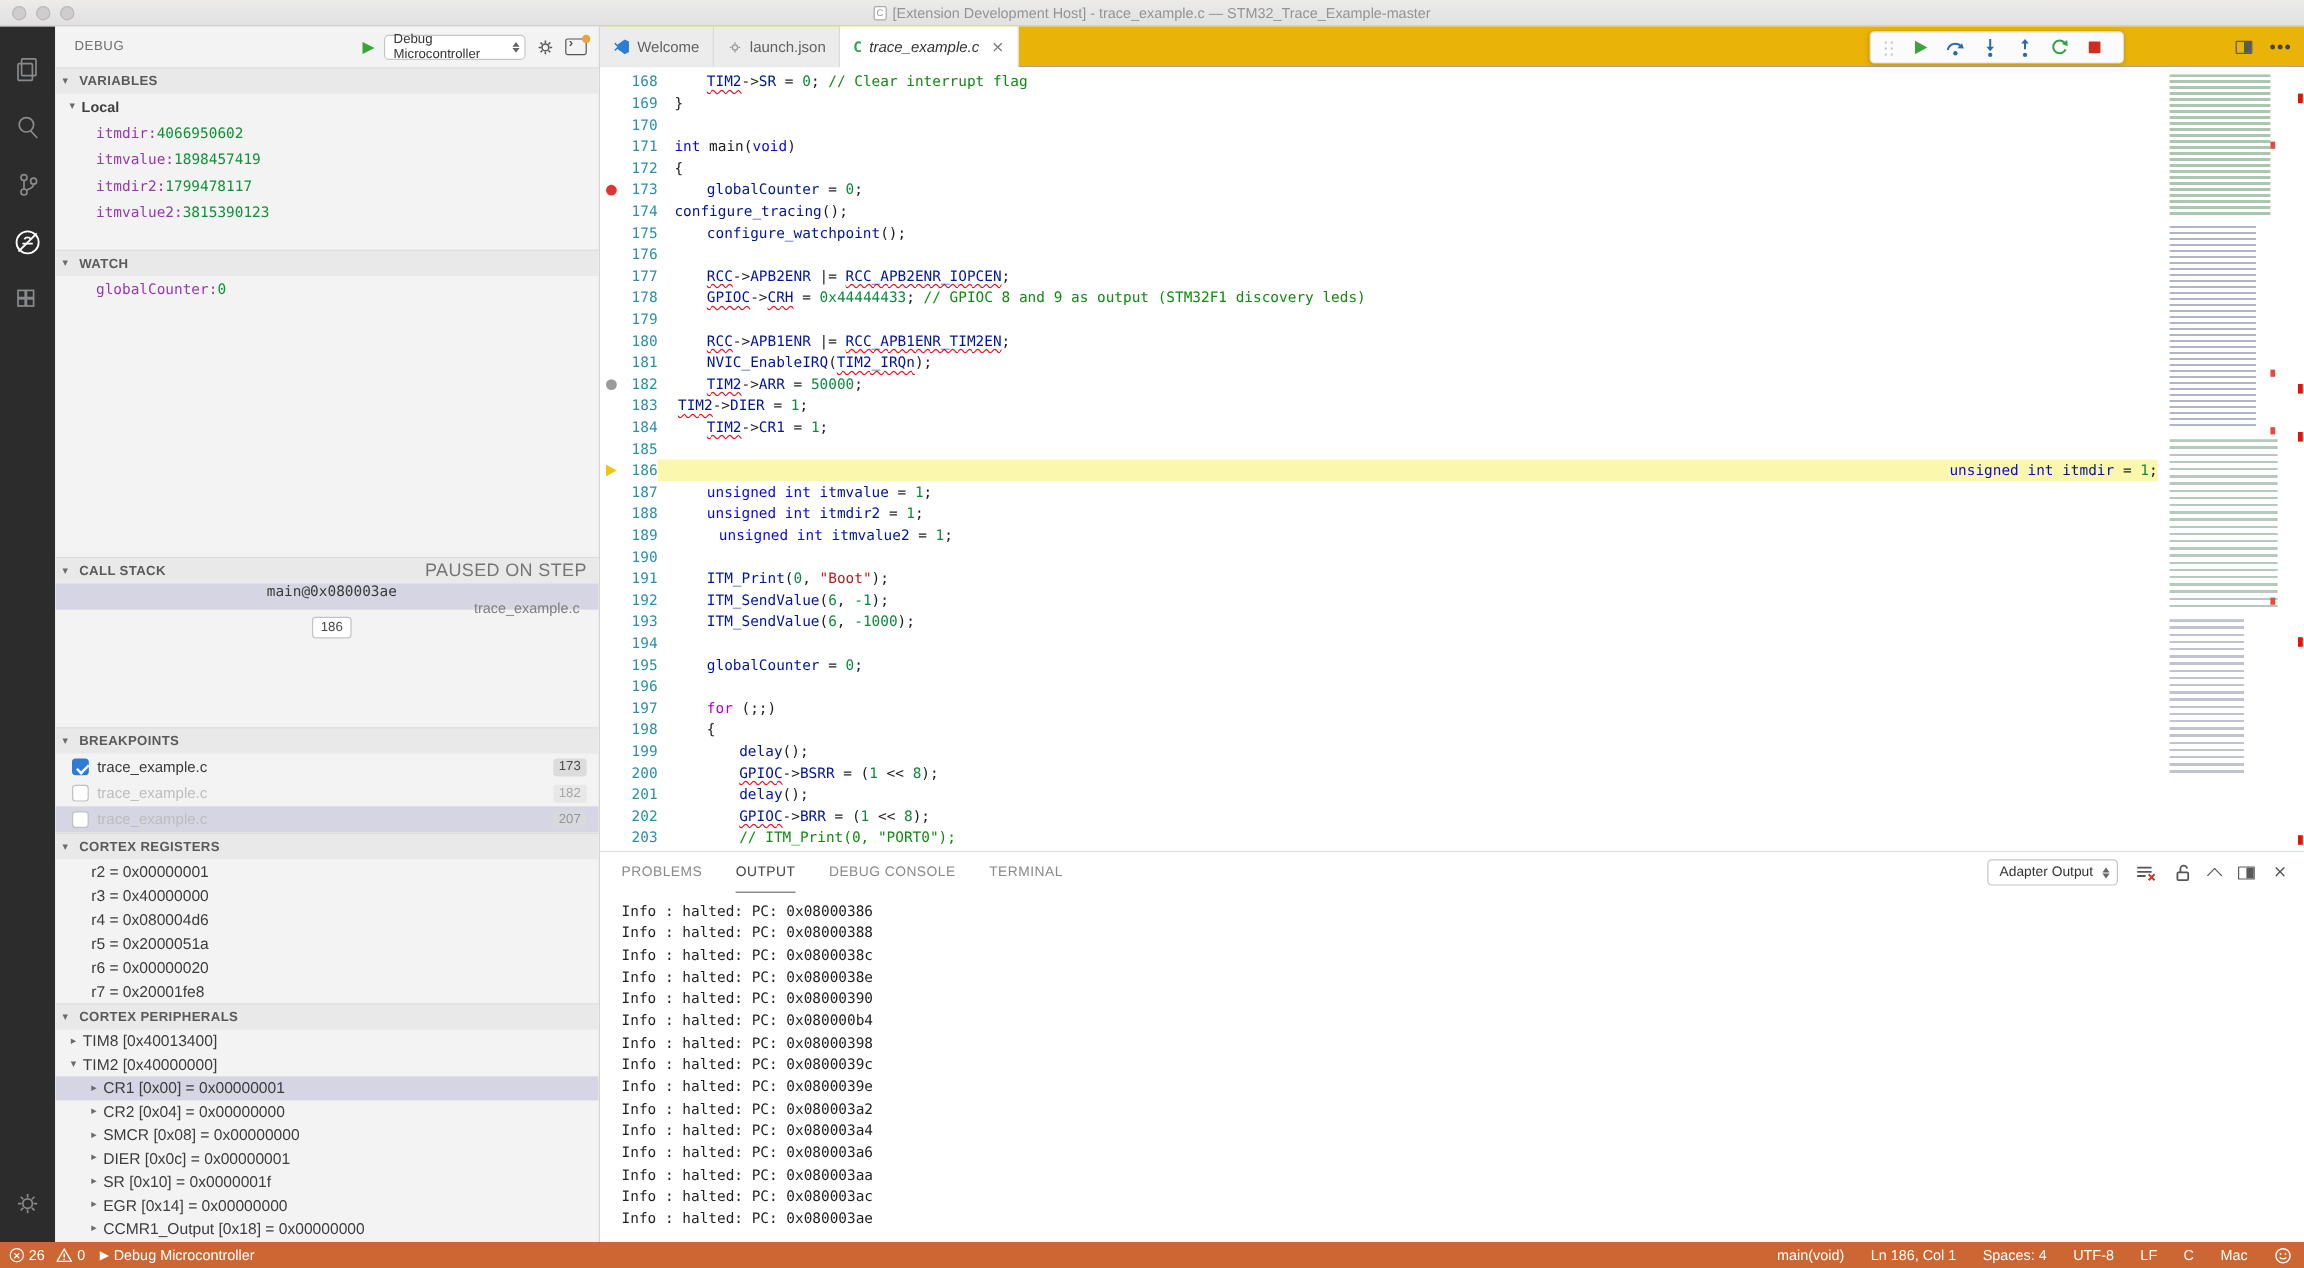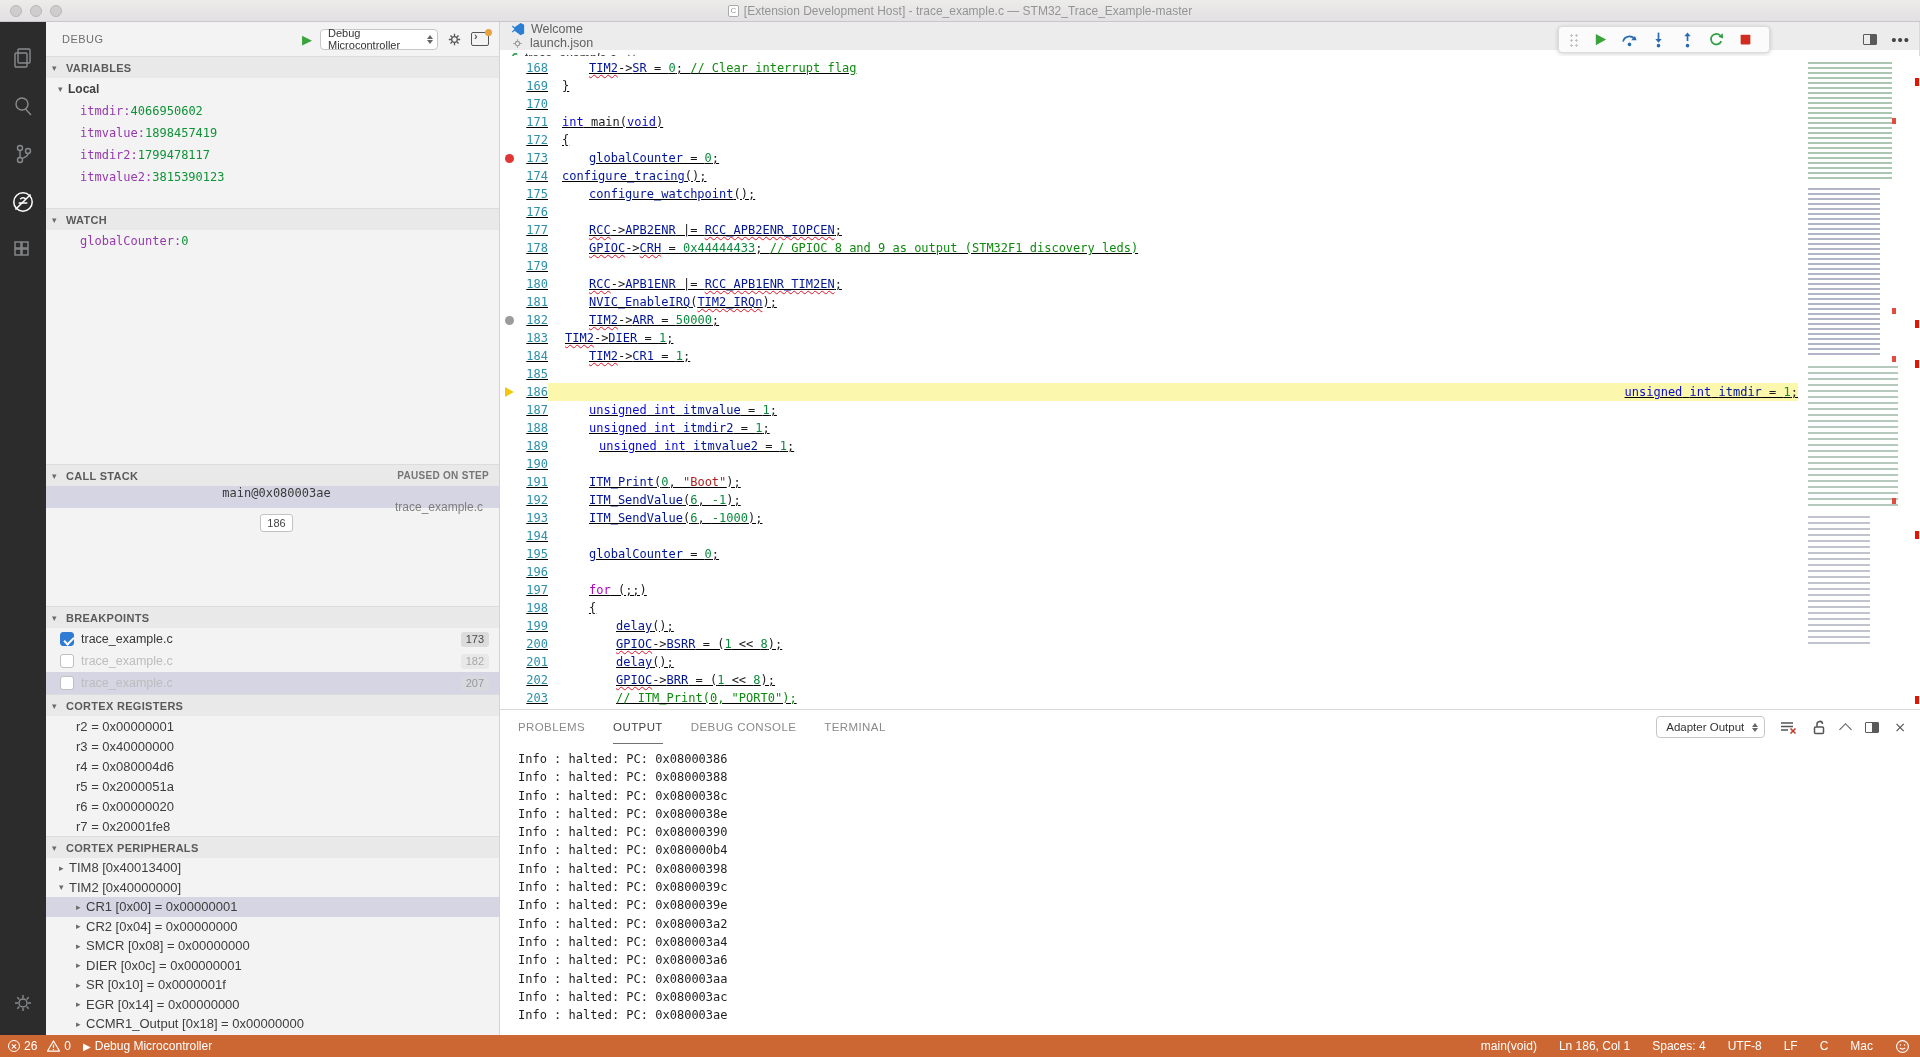--- a/index.html
+++ b/index.html
@@ -42,21 +42,21 @@
   .sb-gear svg, .panel-ico svg { display:block; }
   .console-ico { position:relative; width:18px; height:14px; border:1.4px solid #555; border-radius:2px; }
   .console-ico::before { content:"›"; position:absolute; left:2px; top:-3px; font-size:11px; color:#555; font-weight:bold; }
   .console-ico .notif { position:absolute; right:-4px; top:-4px; width:7px; height:7px; border-radius:50%; background:#e8a33d; }
 
   .section { overflow:hidden; display:flex; flex-direction:column; }
   .sec-head { flex:0 0 22px; background:#e9e9e9; border-top:1px solid #dcdcdc; display:flex; align-items:center;
               font-size:11px; font-weight:bold; color:#5a5a5a; padding:0 10px 0 6px; letter-spacing:.3px; }
   .sec-head .tw { margin-right:4px; }
   .tw { color:#6b6b6b; font-size:9px; width:10px; display:inline-block; font-family:"DejaVu Sans",sans-serif; }
-  .sec-status { margin-left:auto; font-size:10px; color:#757575; font-weight:bold; }
+  .sec-status { margin-left:auto; font-size:15px; color:#757575; font-weight:normal; }
   .sec-body { flex:1; overflow:hidden; }
 
   .scope-row { height:22px; display:flex; align-items:center; padding-left:12px; font-size:12px; font-weight:bold; color:#3f3f3f; }
   .var-row { height:22px; display:flex; align-items:center; padding-left:34px;
              font-family:"DejaVu Sans Mono", monospace; font-size:12px; }
   .vname { color:#9639ad; }
   .vval  { color:#0d9336; }
 
   .cs-row { height:22px; background:#d5d5e3; display:flex; align-items:center; padding:0 8px 0 16px;flex-direction:column; }
   .cs-name { font-family:"DejaVu Sans Mono", monospace; font-size:12px; color:#3a3a3a; }
@@ -73,41 +73,41 @@
                   border:solid #fff; border-width:0 2px 2px 0; transform:rotate(45deg); }
   .badge { margin-left:auto; background:#dcdcdc; border-radius:3px; font-size:11px; padding:0 5px; color:#4a4a4a; line-height:15px; }
 
   .reg-row { height:20px; display:flex; align-items:center; padding-left:30px; font-size:13px; color:#3d3d3d; }
   .per-row { height:19.5px; display:flex; align-items:center; padding-left:13px; font-size:13px; color:#3d3d3d; }
   .per-row.child { padding-left:30px; }
   .per-row.sel { background:#d5d5e3; }
 
   
   .editorcol { flex:1; display:flex; flex-direction:column; min-width:0; }
-  .tabsrow { height:34px; background:#eab308; display:flex; position:relative; border-bottom:1px solid #a3a3a3;flex-direction:column; }
+  .tabsrow { height:34px; background:#eab308; display:flex; position:relative; border-bottom:1px solid #a3a3a3; }
   .tab { height:34px; display:flex; align-items:center; padding:0 11px; background:#ececec;
          border-right:1px solid #dadada; font-size:12.5px; color:#616161; gap:6px; }
   .tab.active { background:#fff; color:#333; }
   .tab.active .tab-label { font-style:italic; }
   .tab-close { color:#777; font-size:13px; margin-left:4px; font-family:"DejaVu Sans",sans-serif; }
   .c-icon { color:#35a05a; font-weight:bold; font-size:12px; font-family:"DejaVu Sans Mono",monospace; }
 
   .tab-actions { position:absolute; right:10px; top:0; height:34px; display:flex; align-items:center; gap:14px; color:#555; }
   .split-ico { width:14px; height:11px; border:1.3px solid #5a5a5a; border-radius:1px; position:relative; }
   .split-ico::after { content:""; position:absolute; right:0; top:0; bottom:0; width:6px; background:#5a5a5a; }
   .more-ico { font-size:15px; letter-spacing:1px; color:#444; }
 
   .dtb { position:absolute; top:4px; right:150px; height:27px; display:flex; align-items:center;
          background:#fbfbfb; border:1px solid #dcdcdc; border-radius:4px; box-shadow:0 1px 4px rgba(0,0,0,.18); padding:0 9px; }
   .grip { width:11px; height:15px; margin-right:7px;
           background-image:radial-gradient(#c3c3c3 1.2px, transparent 1.3px); background-size:5px 5px; background-position:1px 1px; }
   .dtb-btn { width:17px; height:17px; margin:0 6px; display:flex; align-items:center; justify-content:center; }
 
   .editor { flex:1; position:relative; background:#fff; overflow:hidden; }
-  .code-lines { position:absolute; left:0; top:3px; right:122px;text-decoration:underline; }
+  .code-lines { position:absolute; left:0; top:3px; right:122px; }
   .code-line { display:flex; height:18px; line-height:18px; font-family:"DejaVu Sans Mono", monospace; font-size:12px; }
   .gut { width:18px; flex:0 0 18px; display:flex; align-items:center; justify-content:center; }
   .dot { width:9px; height:9px; border-radius:50%; display:block; }
   .dot.r { background:#e13535; }
   .dot.g { background:#9b9b9b; }
   .cur-arrow { width:0; height:0; border-left:9px solid #eec710; border-top:5px solid transparent; border-bottom:5px solid transparent; }
   .lnum { width:30px; flex:0 0 30px; text-align:right; color:#2b8fa8; }
   .ltext { flex:1; white-space:pre; padding-left:14px; color:#000; }
   .code-line.cur .ltext { background:#fbf7ad; }
   .tk.k { color:#0a0ad6; } .tk.f { color:#af00c4; } .tk.i { color:#001596; }

